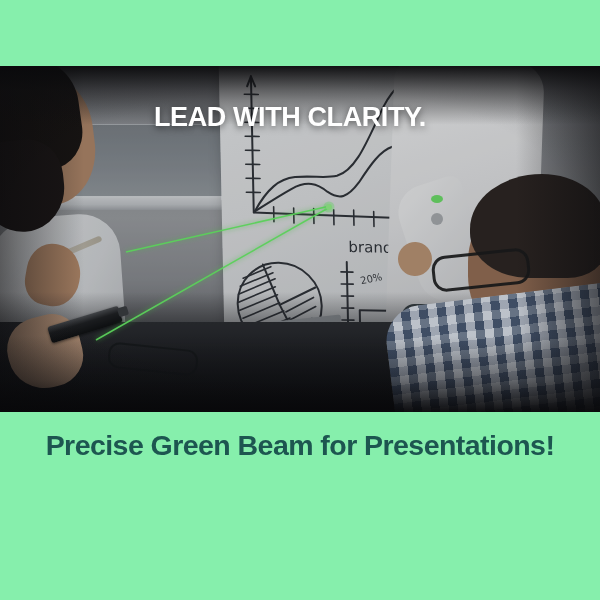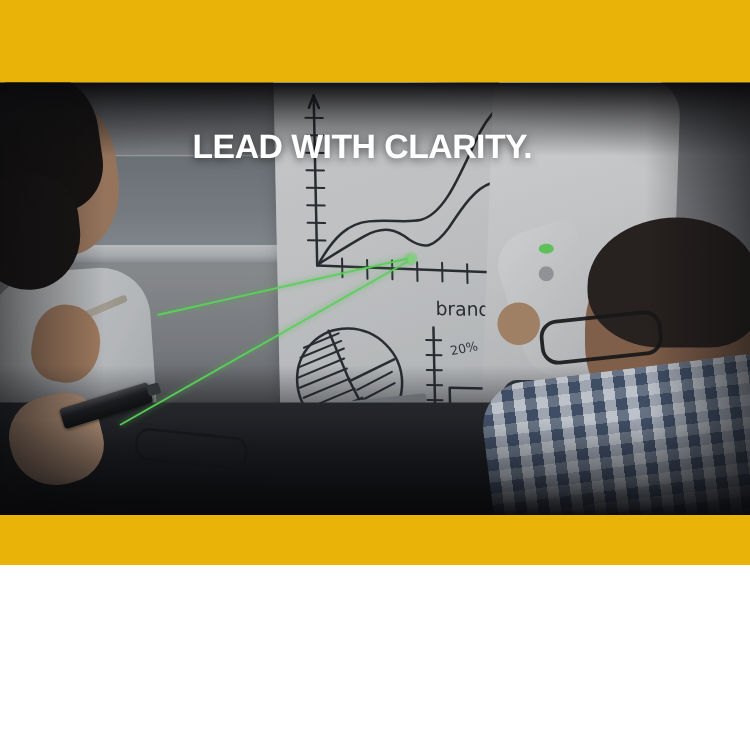--- a/index.html
+++ b/index.html
@@ -10,22 +10,22 @@
   body {
     width: 600px;
     height: 600px;
     overflow: hidden;
     font-family: "Liberation Sans", sans-serif;
   }
 
   .page {
     position: relative;
     width: 600px;
-    height: 452px;
-    background: #eab308;
+    height: 600px;
+    background: #86efac;
   }
 
   
   .photo {
     position: absolute;
     left: 0;
     top: 66px;
     width: 600px;
     height: 346px;
     overflow: hidden;
@@ -502,14 +502,17 @@
       <ellipse cx="437" cy="133" rx="6" ry="4" fill="#63e85c" opacity=".9"></ellipse>
       <circle cx="437" cy="153" r="6" fill="#9a9da1" opacity=".75"></circle>
     </svg>
 
     <div class="tint"></div>
     <div class="vignette"></div>
 
     <div class="headline">LEAD WITH CLARITY.</div>
   </div>
 
+  <div class="caption">
+    <div class="caption-text">Precise Green Beam for Presentations!</div>
+  </div>
 
 </div>
 
 </body></html>

